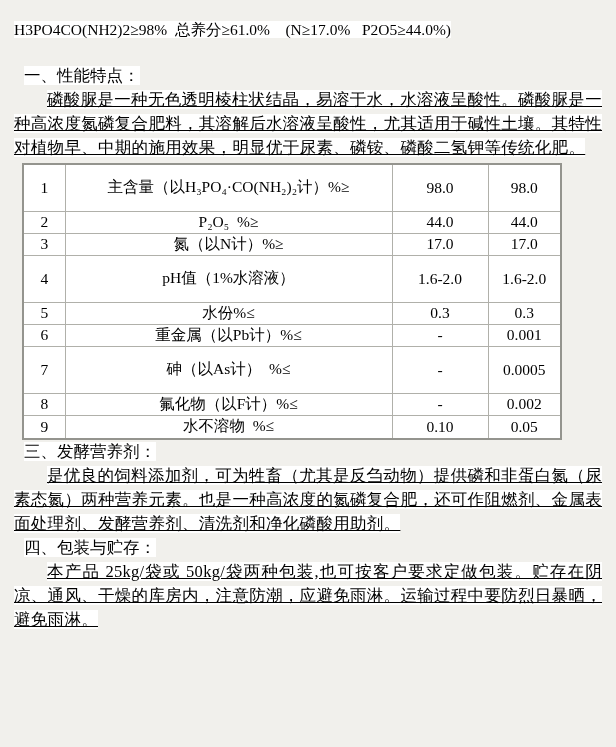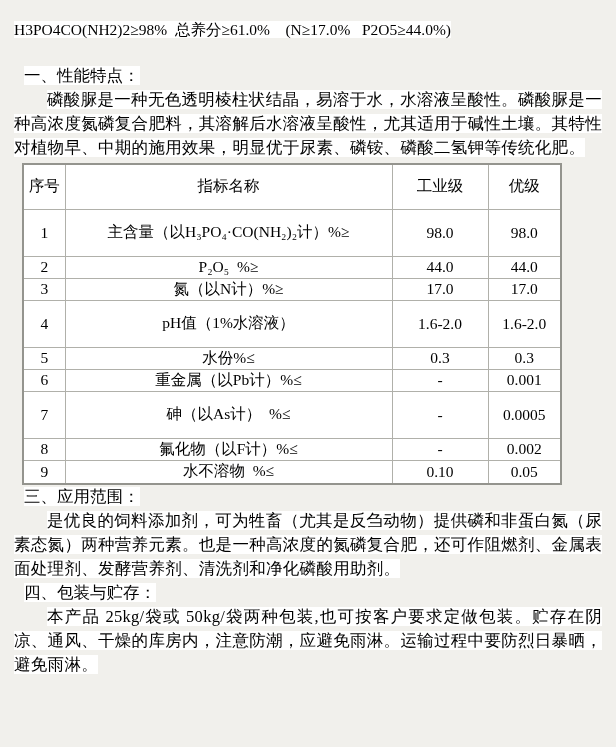--- a/index.html
+++ b/index.html
@@ -35,20 +35,21 @@
     padding-left:10px;
   }
   .heading.first{margin-top:24px;}
   .para{
     margin:0;
     font-size:16.5px;
     line-height:24px;
     text-indent:2em;
     text-align:justify;
     letter-spacing:0.3px;
+    text-decoration:underline;
   }
   table.spec-table{
     margin:3px 0 0 8px;
     border-collapse:collapse;
     background:#ffffff;
     border:2px solid #94948e;
     table-layout:fixed;
   }
   .spec-table th,.spec-table td{
     border:1px solid #b0b0aa;
@@ -78,26 +79,20 @@
 
 
   <table class="spec-table">
     <colgroup>
       <col style="width:42px">
       <col style="width:327px">
       <col style="width:96px">
       <col style="width:73px">
     </colgroup>
     <tbody>
-        <tr class="hdr">
-      <th>序号</th>
-      <th>指标名称</th>
-      <th>工业级</th>
-      <th>优级</th>
-    </tr>
     <tr class="tall">
       <td>1</td>
       <td>主含量（以H₃PO₄·CO(NH₂)₂计）%≥</td>
       <td>98.0</td>
       <td>98.0</td>
     </tr>
     <tr class="short">
       <td>2</td>
       <td>P₂O₅  %≥</td>
       <td>44.0</td>
@@ -141,19 +136,19 @@
     </tr>
     <tr class="last">
       <td>9</td>
       <td>水不溶物  %≤</td>
       <td>0.10</td>
       <td>0.05</td>
     </tr>
   </tbody>
     </table>
 
-  <p class="heading"><span class="hl">三、应用范围：</span></p>
+  <p class="heading"><span class="hl">三、发酵营养剂：</span></p>
   <p class="para"><span class="hl">是优良的饲料添加剂，可为牲畜（尤其是反刍动物）提供磷和非蛋白氮（尿素态氮）两种营养元素。也是一种高浓度的氮磷复合肥，还可作阻燃剂、金属表面处理剂、发酵营养剂、清洗剂和净化磷酸用助剂。</span></p>
 
   <p class="heading"><span class="hl">四、包装与贮存：</span></p>
   <p class="para"><span class="hl">本产品 25kg/袋或 50kg/袋两种包装,也可按客户要求定做包装。贮存在阴凉、通风、干燥的库房内，注意防潮，应避免雨淋。运输过程中要防烈日暴晒，避免雨淋。</span></p>
 
 </div>
 
 </body></html>

